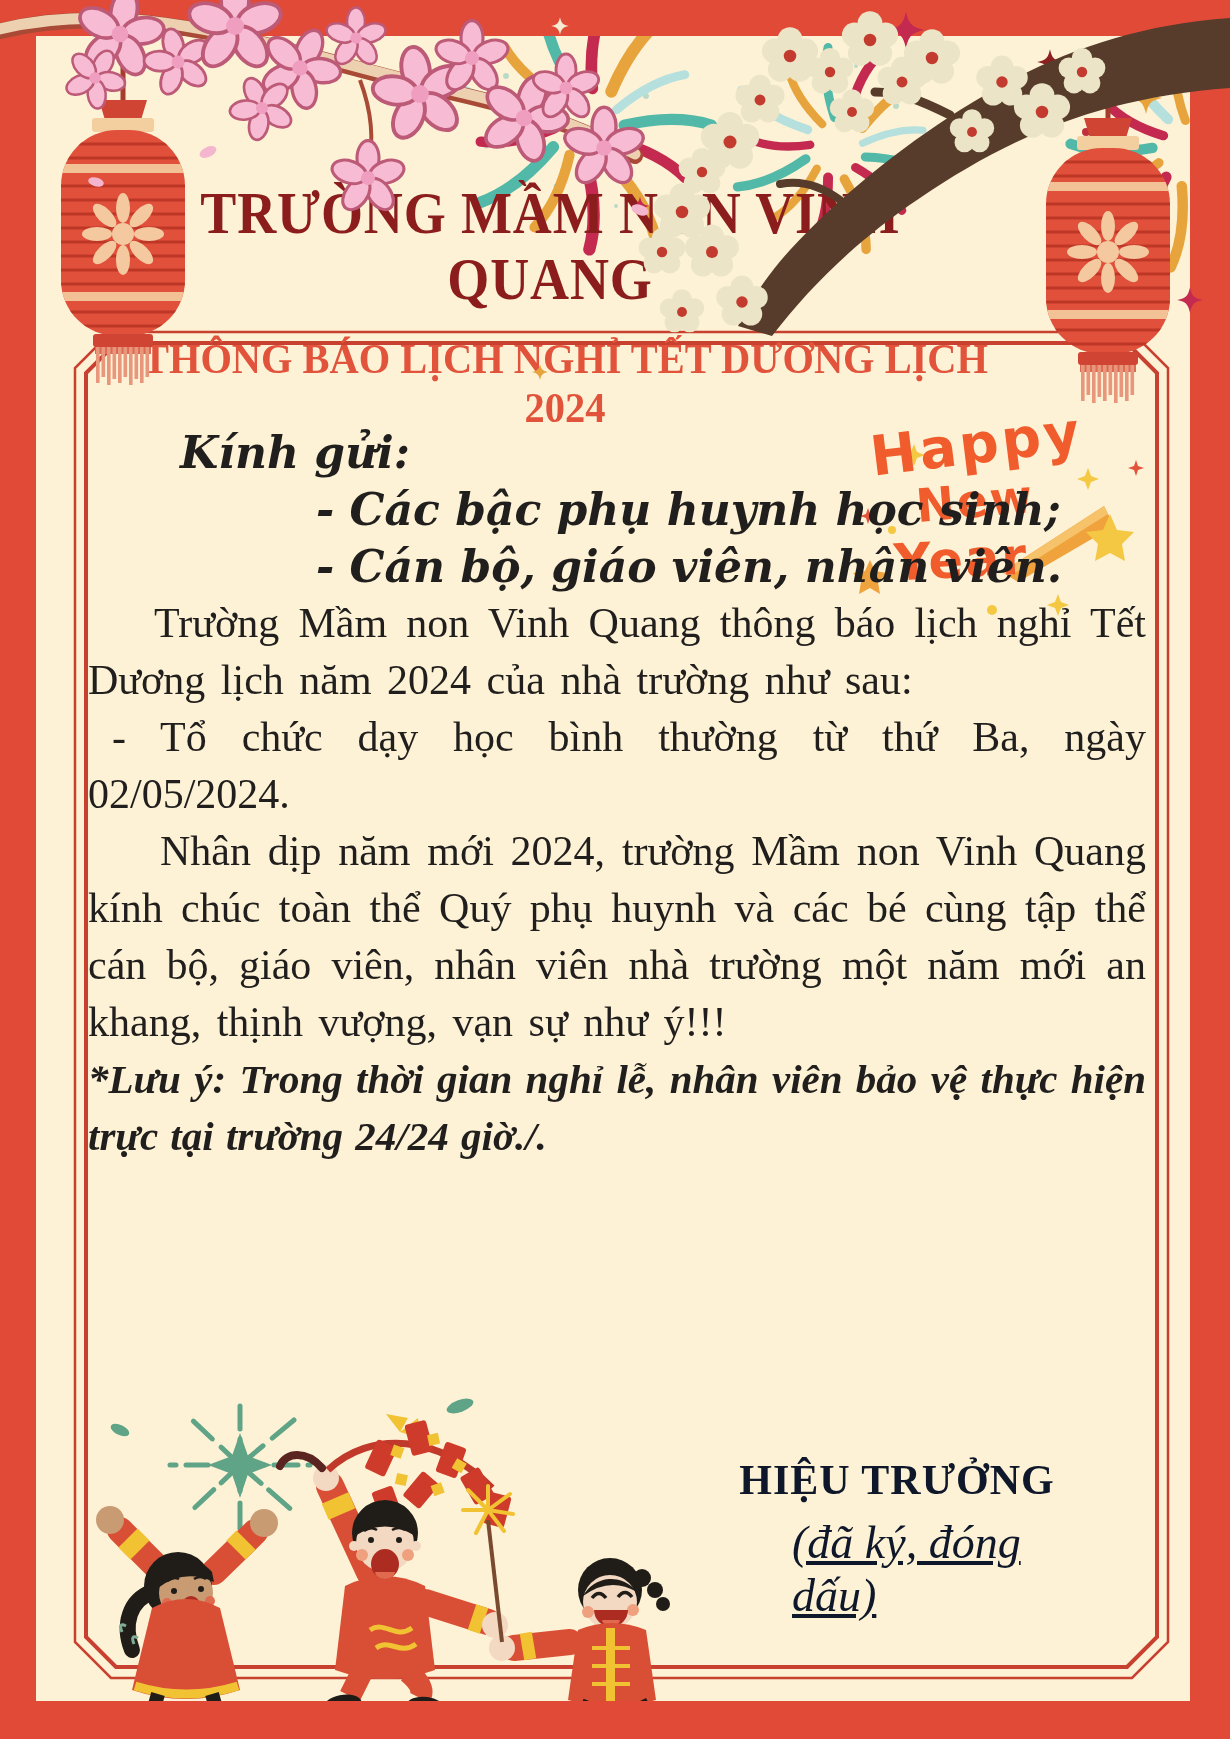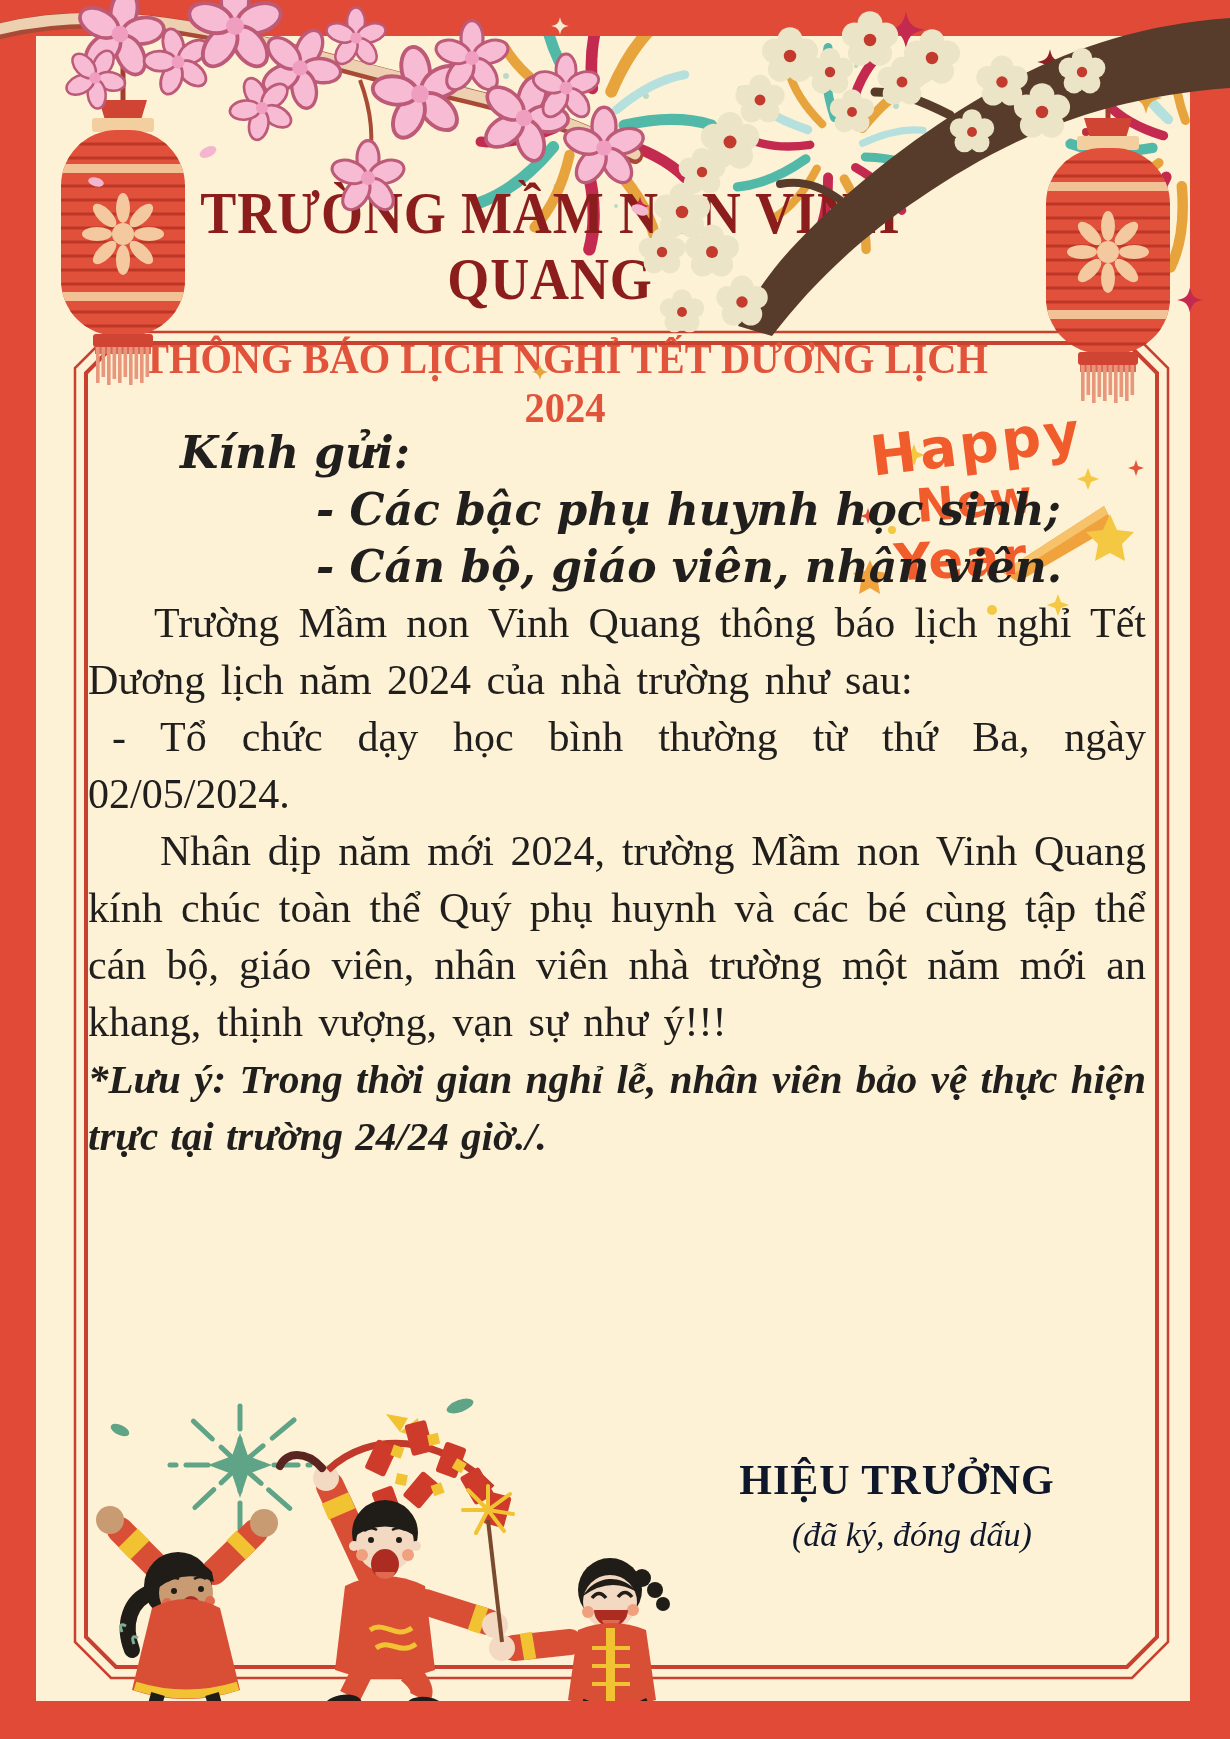--- a/index.html
+++ b/index.html
@@ -20,21 +20,21 @@
     color:var(--body-text,#211f1e);font-size:42px;line-height:57px;}
   .greeting{font-family:"DejaVu Serif",serif;font-style:italic;font-weight:600;font-size:44px;}
   .greet-label{padding-left:92px;}
   .greet-item{padding-left:228px;}
   .para{text-align:justify;word-spacing:5px;margin:0;}
   .i1{text-indent:58px}.i2{text-indent:66px}.i3{text-indent:36px}.i4{text-indent:24px}.i5{text-indent:72px}
   .note{font-style:italic;font-weight:bold;font-size:41px;text-align:justify;word-spacing:2px;margin:0;}
 
   .signature{position:absolute;left:712px;top:1424px;width:370px;z-index:3;color:#0f172a;margin-top:32px;}
   .sig-title{font-size:42px;font-weight:bold;text-align:center;letter-spacing:1px;}
-  .sig-note{font-size:34px;font-style:italic;margin-top:12px;padding-left:80px;}
+  .sig-note{font-size:46px;font-style:italic;margin-top:12px;padding-left:80px;text-decoration:underline;}
   .sig-name{font-size:42px;font-weight:bold;text-align:center;margin-top:50px;}
 
   .hny{position:absolute;left:852px;top:410px;width:300px;height:215px;z-index:2;
     font-family:"DejaVu Sans",sans-serif;color:var(--happy-orange,#f15c2d);font-weight:bold;}
   .hny .w1{position:absolute;left:18px;top:2px;font-size:55px;transform:rotate(-7deg);letter-spacing:3px;}
   .hny .w2{position:absolute;left:64px;top:64px;font-size:46px;transform:rotate(-5deg);letter-spacing:2px;}
   .hny .w3{position:absolute;left:42px;top:120px;font-size:51px;transform:rotate(-3deg);letter-spacing:2px;}
   .hny-svg{position:absolute;left:0;top:0;}
 </style>
 </head>

